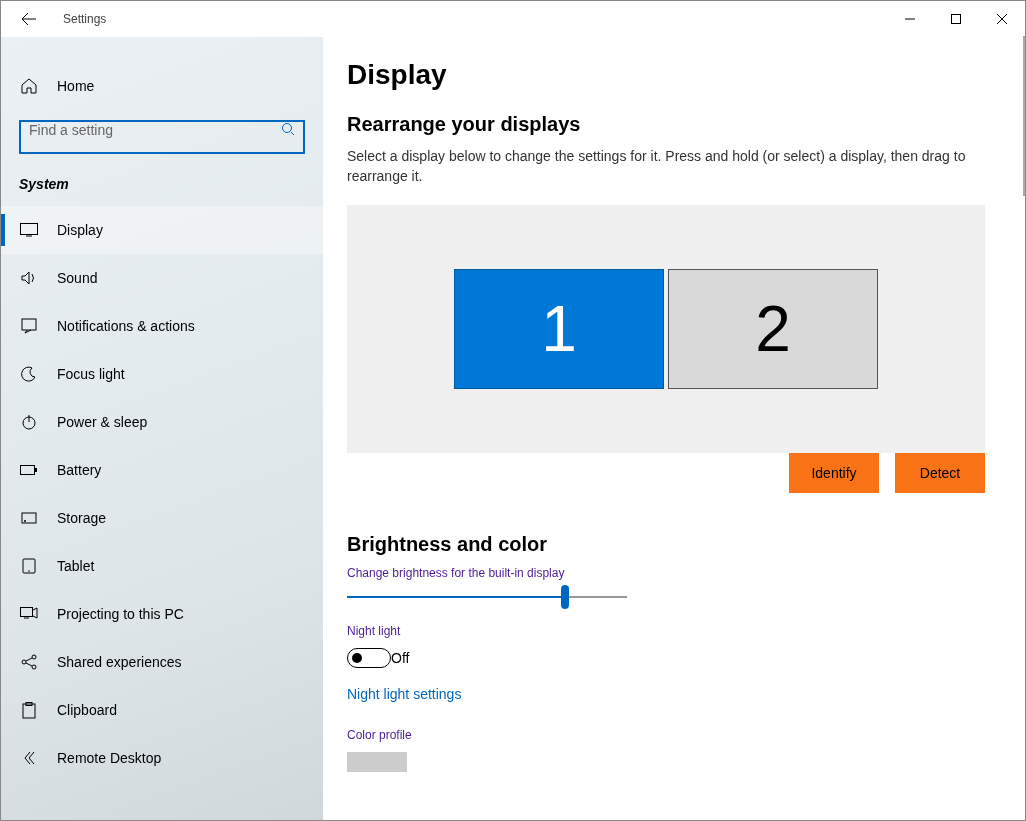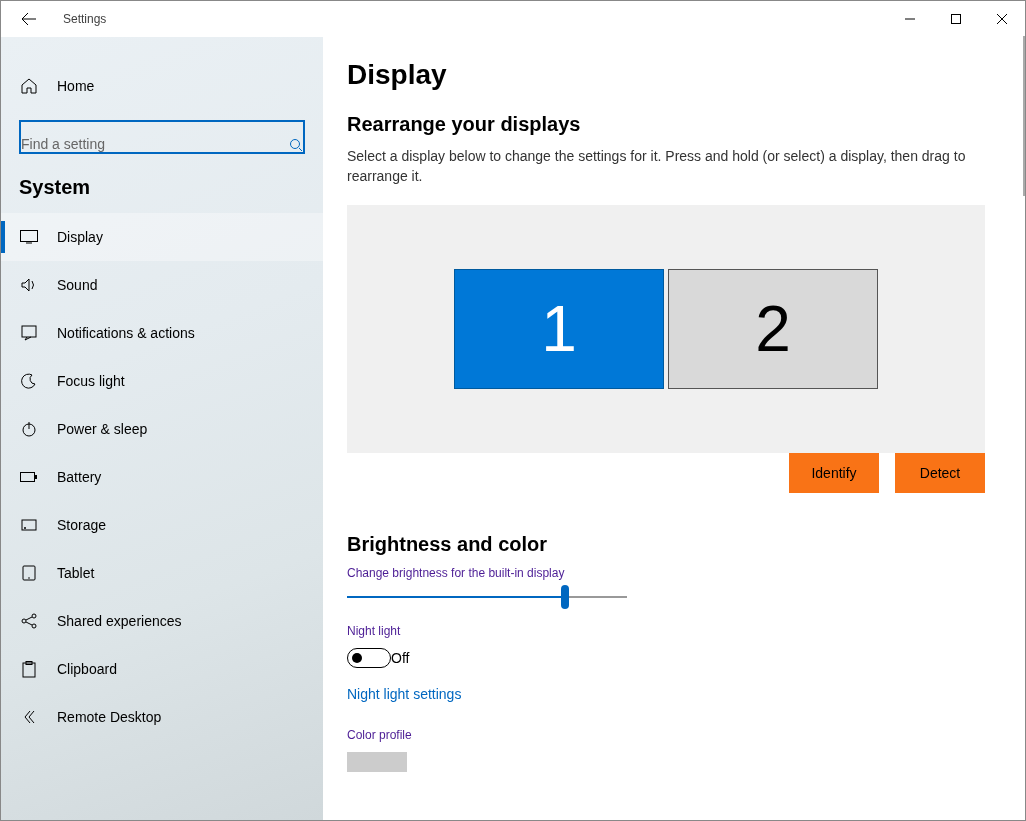--- a/index.html
+++ b/index.html
@@ -46,32 +46,33 @@
       cursor: pointer;
       color: #000;
     }
     .sidebar-row .icon-slot { width: 20px; height:20px; display:flex; align-items:center; justify-content:center; flex-shrink:0; }
     .search-wrap { padding: 10px 18px 12px 18px; }
     .search-box {
       width: 100%;
       height: 34px;
       border: 2px solid #0067c0;
       background: #fff0;
-      display: flex; align-items: flex-end;
-      padding: 0 0;
+      display: flex; align-items: flex-start;
+      padding: 0 8px;
     }
     .search-input {
       flex: 1; border: none; outline: none; background: transparent;
       font-size: 14px; color: #555;
     }
     .search-input::placeholder { color: #666; }
     .section-label {
       font-weight: 600;
-      font-size: 20px;
+      font-size: 14px;
       padding: 10px 18px 6px 18px;
+      font-style: italic;
     }
     .nav-list { margin-top: 8px; }
     .nav-item {
       display: flex; align-items: center;
       height: 48px;
       padding-left: 18px;
       gap: 18px;
       cursor: pointer;
       position: relative;
     }
@@ -274,20 +275,30 @@
             <div class="icon-slot">
               <svg width="16" height="16" viewBox="0 0 16 16">
                 <rect x="2" y="1" width="12" height="14" rx="1" stroke="#000" fill="none"></rect>
                 <circle cx="8" cy="13" r="0.8" fill="#000"></circle>
               </svg>
             </div>
             <span class="label">Tablet</span>
           </div>
           <div class="nav-item">
             <div class="icon-slot">
+              <svg width="18" height="14" viewBox="0 0 18 14">
+                <rect x="0.5" y="0.5" width="12" height="9" stroke="#000" fill="none"></rect>
+                <path d="M4 11 H9" stroke="#000"></path>
+                <path d="M13 3 L17 1 V11 L13 9" stroke="#000" fill="none"></path>
+              </svg>
+            </div>
+            <span class="label">Projecting to this PC</span>
+          </div>
+          <div class="nav-item">
+            <div class="icon-slot">
               <svg width="16" height="16" viewBox="0 0 16 16">
                 <circle cx="3" cy="8" r="2" stroke="#000" fill="none"></circle>
                 <circle cx="13" cy="3" r="2" stroke="#000" fill="none"></circle>
                 <circle cx="13" cy="13" r="2" stroke="#000" fill="none"></circle>
                 <path d="M5 7 L11 4 M5 9 L11 12" stroke="#000"></path>
               </svg>
             </div>
             <span class="label">Shared experiences</span>
           </div>
           <div class="nav-item">

